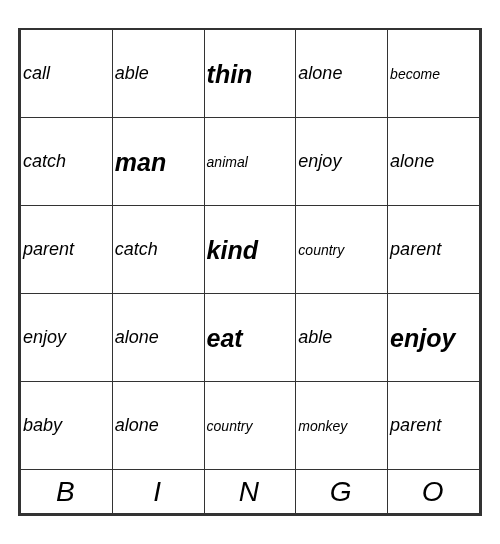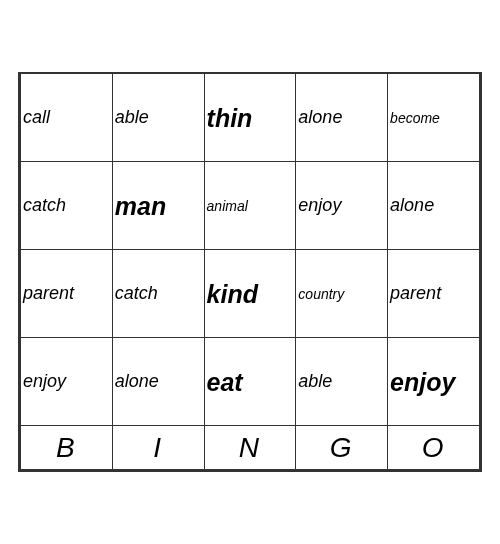--- a/index.html
+++ b/index.html
@@ -94,20 +94,27 @@
           <td><span class="cell-text-small">country</span></td>
           <td><span class="cell-text">parent</span></td>
         </tr>
         <tr>
           <td><span class="cell-text">enjoy</span></td>
           <td><span class="cell-text">alone</span></td>
           <td><span class="cell-text-large">eat</span></td>
           <td><span class="cell-text">able</span></td>
           <td><span class="cell-text-large">enjoy</span></td>
         </tr>
+        <tr>
+          <td><span class="cell-text">baby</span></td>
+          <td><span class="cell-text">alone</span></td>
+          <td><span class="cell-text-small">country</span></td>
+          <td><span class="cell-text-small">monkey</span></td>
+          <td><span class="cell-text">parent</span></td>
+        </tr>
       </tbody>
   <thead>
         <tr>
           <th>B</th>
           <th>I</th>
           <th>N</th>
           <th>G</th>
           <th>O</th>
         </tr>
       </thead>

